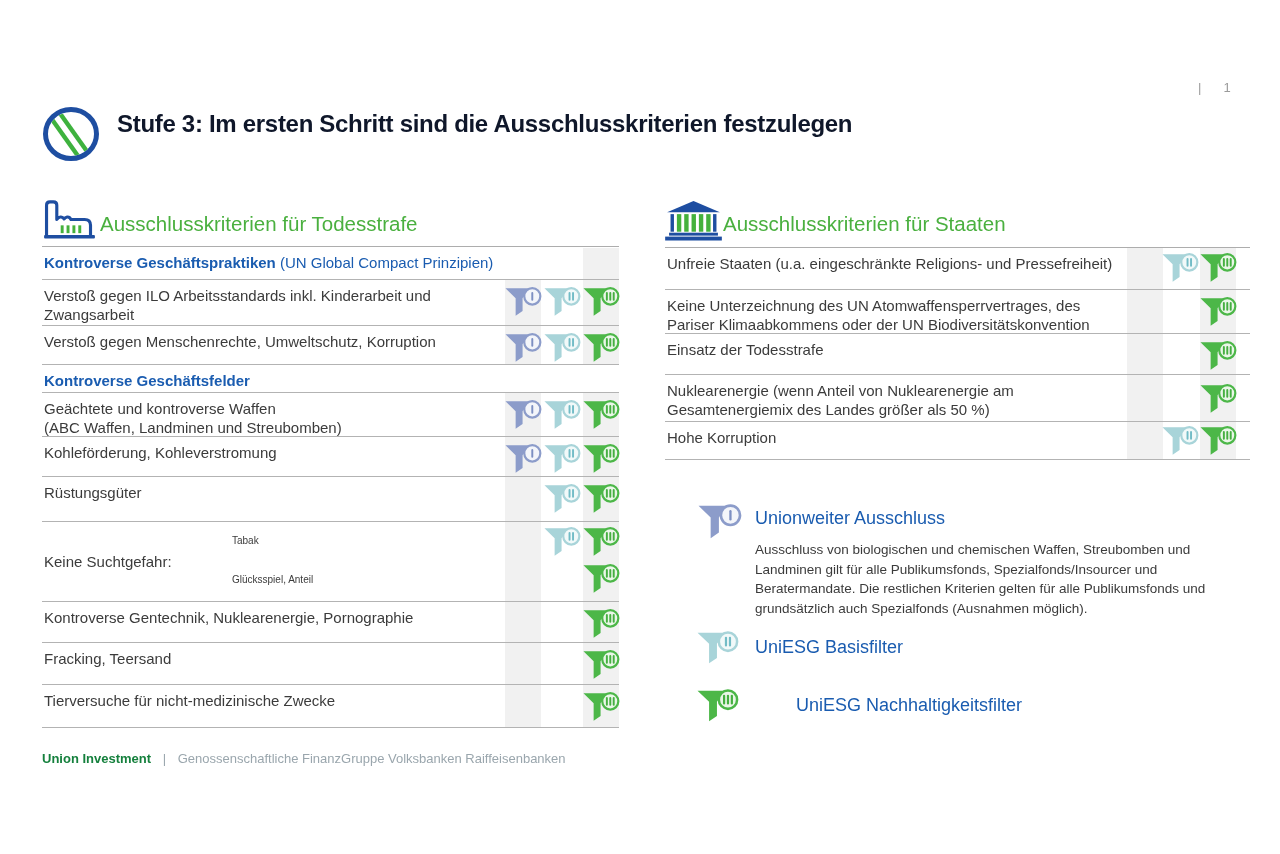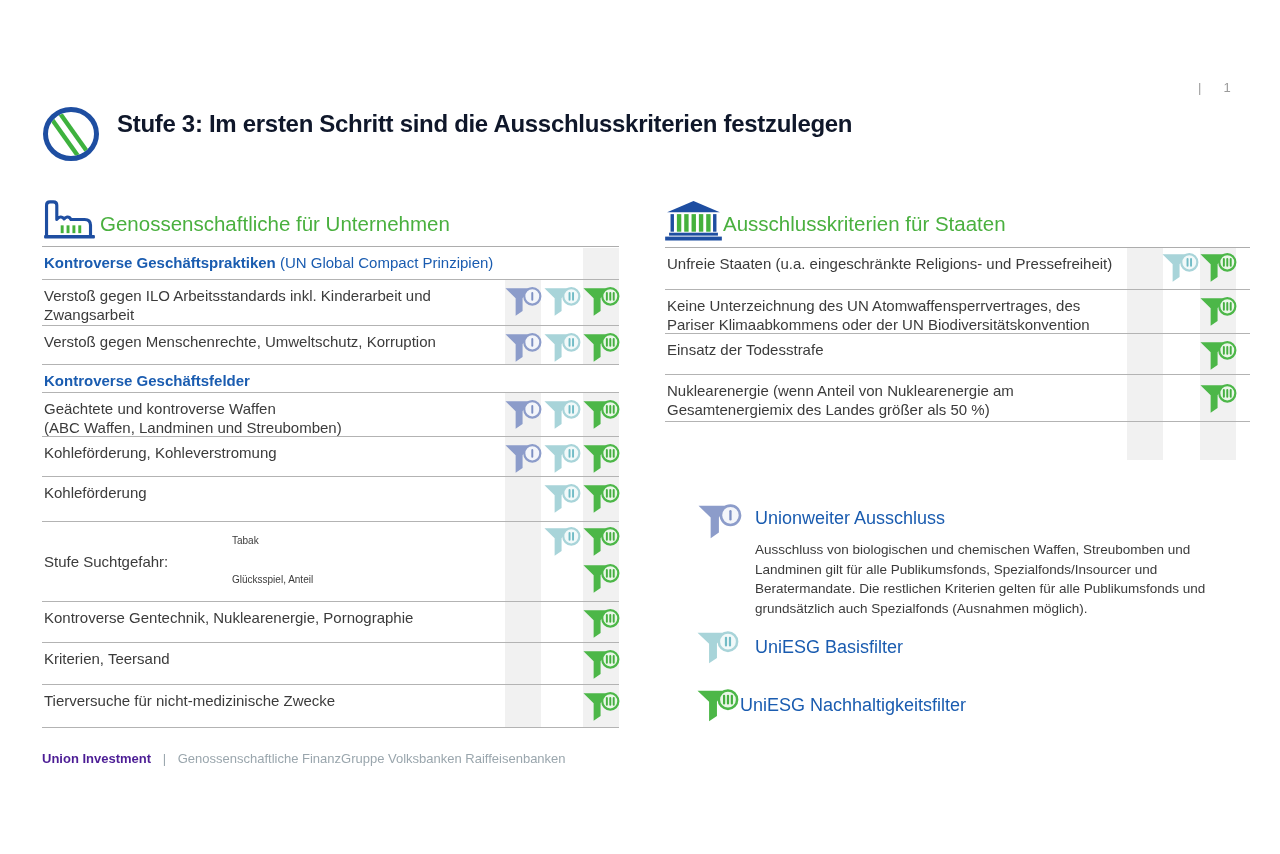--- a/index.html
+++ b/index.html
@@ -29,21 +29,21 @@
   .funnel{position:absolute;width:37px;height:32px;top:6px;}
   .sub-label{position:absolute;left:190px;font-size:10px;color:#3b3b3b;white-space:nowrap;}
 
   
   .legend-icon{position:absolute;width:44px;height:38px;}
   .legend-title{position:absolute;font-size:18px;color:#1a5cb0;white-space:nowrap;}
   #legend-desc{position:absolute;left:755px;top:540px;width:474px;font-size:13.5px;line-height:19.5px;color:#3b3b3b;white-space:pre-line;}
 
   
   #footer{position:absolute;left:42px;top:751px;font-size:13px;white-space:nowrap;}
-  #footer .brand{color:#4c1d95;font-weight:bold;}
+  #footer .brand{color:#15803d;font-weight:bold;}
   #footer .sep{color:#9aa6ad;margin:0 8px;}
   #footer .grp{color:#9aa6ad;}
 </style>
 </head>
 <body>
 
 <div id="page-num">
   <span>|</span>
   <span>1</span>
 </div>
@@ -75,21 +75,21 @@
     <span class="panel-icon">
       <svg viewBox="0 0 56 44" width="55" height="43">
         <path d="M4.5 40 V8.5 Q4.5 5 8 5 H11.5 Q15 5 15 8.5 V23 Q17 20 19.5 20.5 Q21.6 20.8 22.5 22.5 Q23.5 20.8 25.6 20.5 Q28.2 20.2 29.5 23 H43.5 Q49.5 23 49.5 29 V40" fill="none" stroke="#1e4ea1" stroke-width="3.2" stroke-linejoin="round" stroke-linecap="round"></path>
         <rect x="2" y="38.8" width="52" height="3.6" rx="1" fill="#1e4ea1"></rect>
         <rect x="19" y="29" width="3" height="8" fill="#44b13c"></rect>
         <rect x="25" y="29" width="3" height="8" fill="#44b13c"></rect>
         <rect x="31" y="29" width="3" height="8" fill="#44b13c"></rect>
         <rect x="37" y="29" width="3" height="8" fill="#44b13c"></rect>
       </svg>
     </span>
-    <span class="panel-title">Genossenschaftliche für Unternehmen</span>
+    <span class="panel-title">Ausschlusskriterien für Todesstrafe</span>
   </div>
 
   <div class="row" style="height:33px;text-align:right;">
     <span class="sec"><span>Kontroverse Geschäftspraktiken</span><span class="sec-note"> (UN Global Compact Prinzipien)</span></span>
   </div>
 
   <div class="row" style="height:46px;">
     <span class="crit">Verstoß gegen ILO Arbeitsstandards inkl. Kinderarbeit und
 Zwangsarbeit</span>
     <span class="funnel" style="left:463px;"><svg viewBox="0 0 40 34" width="100%" height="100%" preserveAspectRatio="none">
@@ -177,38 +177,38 @@
     <span class="funnel" style="left:541px;"><svg viewBox="0 0 40 34" width="100%" height="100%" preserveAspectRatio="none">
           <path d="M0.5 2.5 H26.5 L19 13 V26.5 L11.5 31.5 V13 Z" fill="#4cb748"></path>
           <circle cx="29.5" cy="11" r="8.7" fill="#eaf6e8" stroke="#4cb748" stroke-width="2.4"></circle>
           <line x1="25.8" y1="7.4" x2="25.8" y2="14.6" stroke="#45af41" stroke-width="2.1" stroke-linecap="round"></line>
           <line x1="29.5" y1="7.4" x2="29.5" y2="14.6" stroke="#45af41" stroke-width="2.1" stroke-linecap="round"></line>
           <line x1="33.2" y1="7.4" x2="33.2" y2="14.6" stroke="#45af41" stroke-width="2.1" stroke-linecap="round"></line>
         </svg></span>
   </div>
 
   <div class="row" style="height:45px;">
-    <span class="crit">Kohleförderung</span>
+    <span class="crit">Rüstungsgüter</span>
     <span class="funnel" style="left:502px;"><svg viewBox="0 0 40 34" width="100%" height="100%" preserveAspectRatio="none">
           <path d="M0.5 2.5 H26.5 L19 13 V26.5 L11.5 31.5 V13 Z" fill="#a8d4d9"></path>
           <circle cx="29.5" cy="11" r="8.7" fill="#f1f9f9" stroke="#a8d4d9" stroke-width="2.4"></circle>
           <line x1="27.6" y1="7.4" x2="27.6" y2="14.6" stroke="#72bcc6" stroke-width="2.1" stroke-linecap="round"></line>
           <line x1="31.4" y1="7.4" x2="31.4" y2="14.6" stroke="#72bcc6" stroke-width="2.1" stroke-linecap="round"></line>
         </svg></span>
     <span class="funnel" style="left:541px;"><svg viewBox="0 0 40 34" width="100%" height="100%" preserveAspectRatio="none">
           <path d="M0.5 2.5 H26.5 L19 13 V26.5 L11.5 31.5 V13 Z" fill="#4cb748"></path>
           <circle cx="29.5" cy="11" r="8.7" fill="#eaf6e8" stroke="#4cb748" stroke-width="2.4"></circle>
           <line x1="25.8" y1="7.4" x2="25.8" y2="14.6" stroke="#45af41" stroke-width="2.1" stroke-linecap="round"></line>
           <line x1="29.5" y1="7.4" x2="29.5" y2="14.6" stroke="#45af41" stroke-width="2.1" stroke-linecap="round"></line>
           <line x1="33.2" y1="7.4" x2="33.2" y2="14.6" stroke="#45af41" stroke-width="2.1" stroke-linecap="round"></line>
         </svg></span>
   </div>
 
   <div class="row" style="height:80px;">
-    <span class="crit" style="top:30px;">Stufe Suchtgefahr:</span>
+    <span class="crit" style="top:30px;">Keine Suchtgefahr:</span>
     <span class="sub-label" style="top:13px;">Tabak</span>
     <span class="sub-label" style="top:52px;">Glücksspiel, Anteil</span>
     <span class="funnel" style="left:502px;top:4px;"><svg viewBox="0 0 40 34" width="100%" height="100%" preserveAspectRatio="none">
           <path d="M0.5 2.5 H26.5 L19 13 V26.5 L11.5 31.5 V13 Z" fill="#a8d4d9"></path>
           <circle cx="29.5" cy="11" r="8.7" fill="#f1f9f9" stroke="#a8d4d9" stroke-width="2.4"></circle>
           <line x1="27.6" y1="7.4" x2="27.6" y2="14.6" stroke="#72bcc6" stroke-width="2.1" stroke-linecap="round"></line>
           <line x1="31.4" y1="7.4" x2="31.4" y2="14.6" stroke="#72bcc6" stroke-width="2.1" stroke-linecap="round"></line>
         </svg></span>
     <span class="funnel" style="left:541px;top:4px;"><svg viewBox="0 0 40 34" width="100%" height="100%" preserveAspectRatio="none">
           <path d="M0.5 2.5 H26.5 L19 13 V26.5 L11.5 31.5 V13 Z" fill="#4cb748"></path>
@@ -231,21 +231,21 @@
     <span class="funnel" style="left:541px;"><svg viewBox="0 0 40 34" width="100%" height="100%" preserveAspectRatio="none">
           <path d="M0.5 2.5 H26.5 L19 13 V26.5 L11.5 31.5 V13 Z" fill="#4cb748"></path>
           <circle cx="29.5" cy="11" r="8.7" fill="#eaf6e8" stroke="#4cb748" stroke-width="2.4"></circle>
           <line x1="25.8" y1="7.4" x2="25.8" y2="14.6" stroke="#45af41" stroke-width="2.1" stroke-linecap="round"></line>
           <line x1="29.5" y1="7.4" x2="29.5" y2="14.6" stroke="#45af41" stroke-width="2.1" stroke-linecap="round"></line>
           <line x1="33.2" y1="7.4" x2="33.2" y2="14.6" stroke="#45af41" stroke-width="2.1" stroke-linecap="round"></line>
         </svg></span>
   </div>
 
   <div class="row" style="height:42px;">
-    <span class="crit">Kriterien, Teersand</span>
+    <span class="crit">Fracking, Teersand</span>
     <span class="funnel" style="left:541px;"><svg viewBox="0 0 40 34" width="100%" height="100%" preserveAspectRatio="none">
           <path d="M0.5 2.5 H26.5 L19 13 V26.5 L11.5 31.5 V13 Z" fill="#4cb748"></path>
           <circle cx="29.5" cy="11" r="8.7" fill="#eaf6e8" stroke="#4cb748" stroke-width="2.4"></circle>
           <line x1="25.8" y1="7.4" x2="25.8" y2="14.6" stroke="#45af41" stroke-width="2.1" stroke-linecap="round"></line>
           <line x1="29.5" y1="7.4" x2="29.5" y2="14.6" stroke="#45af41" stroke-width="2.1" stroke-linecap="round"></line>
           <line x1="33.2" y1="7.4" x2="33.2" y2="14.6" stroke="#45af41" stroke-width="2.1" stroke-linecap="round"></line>
         </svg></span>
   </div>
 
   <div class="row" style="height:43px;">
@@ -327,20 +327,36 @@
 Gesamtenergiemix des Landes größer als 50 %)</span>
     <span class="funnel" style="left:535px;top:8px;"><svg viewBox="0 0 40 34" width="100%" height="100%" preserveAspectRatio="none">
           <path d="M0.5 2.5 H26.5 L19 13 V26.5 L11.5 31.5 V13 Z" fill="#4cb748"></path>
           <circle cx="29.5" cy="11" r="8.7" fill="#eaf6e8" stroke="#4cb748" stroke-width="2.4"></circle>
           <line x1="25.8" y1="7.4" x2="25.8" y2="14.6" stroke="#45af41" stroke-width="2.1" stroke-linecap="round"></line>
           <line x1="29.5" y1="7.4" x2="29.5" y2="14.6" stroke="#45af41" stroke-width="2.1" stroke-linecap="round"></line>
           <line x1="33.2" y1="7.4" x2="33.2" y2="14.6" stroke="#45af41" stroke-width="2.1" stroke-linecap="round"></line>
         </svg></span>
   </div>
 
+  <div class="row" style="height:38px;">
+    <span class="crit">Hohe Korruption</span>
+    <span class="funnel" style="left:497px;top:3px;"><svg viewBox="0 0 40 34" width="100%" height="100%" preserveAspectRatio="none">
+          <path d="M0.5 2.5 H26.5 L19 13 V26.5 L11.5 31.5 V13 Z" fill="#a8d4d9"></path>
+          <circle cx="29.5" cy="11" r="8.7" fill="#f1f9f9" stroke="#a8d4d9" stroke-width="2.4"></circle>
+          <line x1="27.6" y1="7.4" x2="27.6" y2="14.6" stroke="#72bcc6" stroke-width="2.1" stroke-linecap="round"></line>
+          <line x1="31.4" y1="7.4" x2="31.4" y2="14.6" stroke="#72bcc6" stroke-width="2.1" stroke-linecap="round"></line>
+        </svg></span>
+    <span class="funnel" style="left:535px;top:3px;"><svg viewBox="0 0 40 34" width="100%" height="100%" preserveAspectRatio="none">
+          <path d="M0.5 2.5 H26.5 L19 13 V26.5 L11.5 31.5 V13 Z" fill="#4cb748"></path>
+          <circle cx="29.5" cy="11" r="8.7" fill="#eaf6e8" stroke="#4cb748" stroke-width="2.4"></circle>
+          <line x1="25.8" y1="7.4" x2="25.8" y2="14.6" stroke="#45af41" stroke-width="2.1" stroke-linecap="round"></line>
+          <line x1="29.5" y1="7.4" x2="29.5" y2="14.6" stroke="#45af41" stroke-width="2.1" stroke-linecap="round"></line>
+          <line x1="33.2" y1="7.4" x2="33.2" y2="14.6" stroke="#45af41" stroke-width="2.1" stroke-linecap="round"></line>
+        </svg></span>
+  </div>
 </div>
 
 <span class="funnel legend-icon" style="left:698px;top:503px;"><svg viewBox="0 0 40 34" width="100%" height="100%" preserveAspectRatio="none">
       <path d="M0.5 2.5 H26.5 L19 13 V26.5 L11.5 31.5 V13 Z" fill="#8c9cca"></path>
       <circle cx="29.5" cy="11" r="8.7" fill="#f3f5fa" stroke="#8c9cca" stroke-width="2.4"></circle>
       <line x1="29.5" y1="7.4" x2="29.5" y2="14.6" stroke="#7d8fc2" stroke-width="2.1" stroke-linecap="round"></line>
     </svg></span>
 <span class="legend-title" style="left:755px;top:508px;">Unionweiter Ausschluss</span>
 <div id="legend-desc">Ausschluss von biologischen und chemischen Waffen, Streubomben und
 Landminen gilt für alle Publikumsfonds, Spezialfonds/Insourcer und
@@ -355,19 +371,19 @@
     </svg></span>
 <span class="legend-title" style="left:755px;top:637px;">UniESG Basisfilter</span>
 
 <span class="funnel legend-icon" style="left:697px;top:688px;width:42px;height:36px;"><svg viewBox="0 0 40 34" width="100%" height="100%" preserveAspectRatio="none">
       <path d="M0.5 2.5 H26.5 L19 13 V26.5 L11.5 31.5 V13 Z" fill="#4cb748"></path>
       <circle cx="29.5" cy="11" r="8.7" fill="#eaf6e8" stroke="#4cb748" stroke-width="2.4"></circle>
       <line x1="25.8" y1="7.4" x2="25.8" y2="14.6" stroke="#45af41" stroke-width="2.1" stroke-linecap="round"></line>
       <line x1="29.5" y1="7.4" x2="29.5" y2="14.6" stroke="#45af41" stroke-width="2.1" stroke-linecap="round"></line>
       <line x1="33.2" y1="7.4" x2="33.2" y2="14.6" stroke="#45af41" stroke-width="2.1" stroke-linecap="round"></line>
     </svg></span>
-<span class="legend-title" style="left:740px;top:695px;">UniESG Nachhaltigkeitsfilter</span>
+<span class="legend-title" style="left:796px;top:695px;">UniESG Nachhaltigkeitsfilter</span>
 
 <div id="footer">
   <span class="brand">Union Investment</span>
   <span class="sep">|</span>
   <span class="grp">Genossenschaftliche FinanzGruppe Volksbanken Raiffeisenbanken</span>
 </div>
 
 </body></html>

